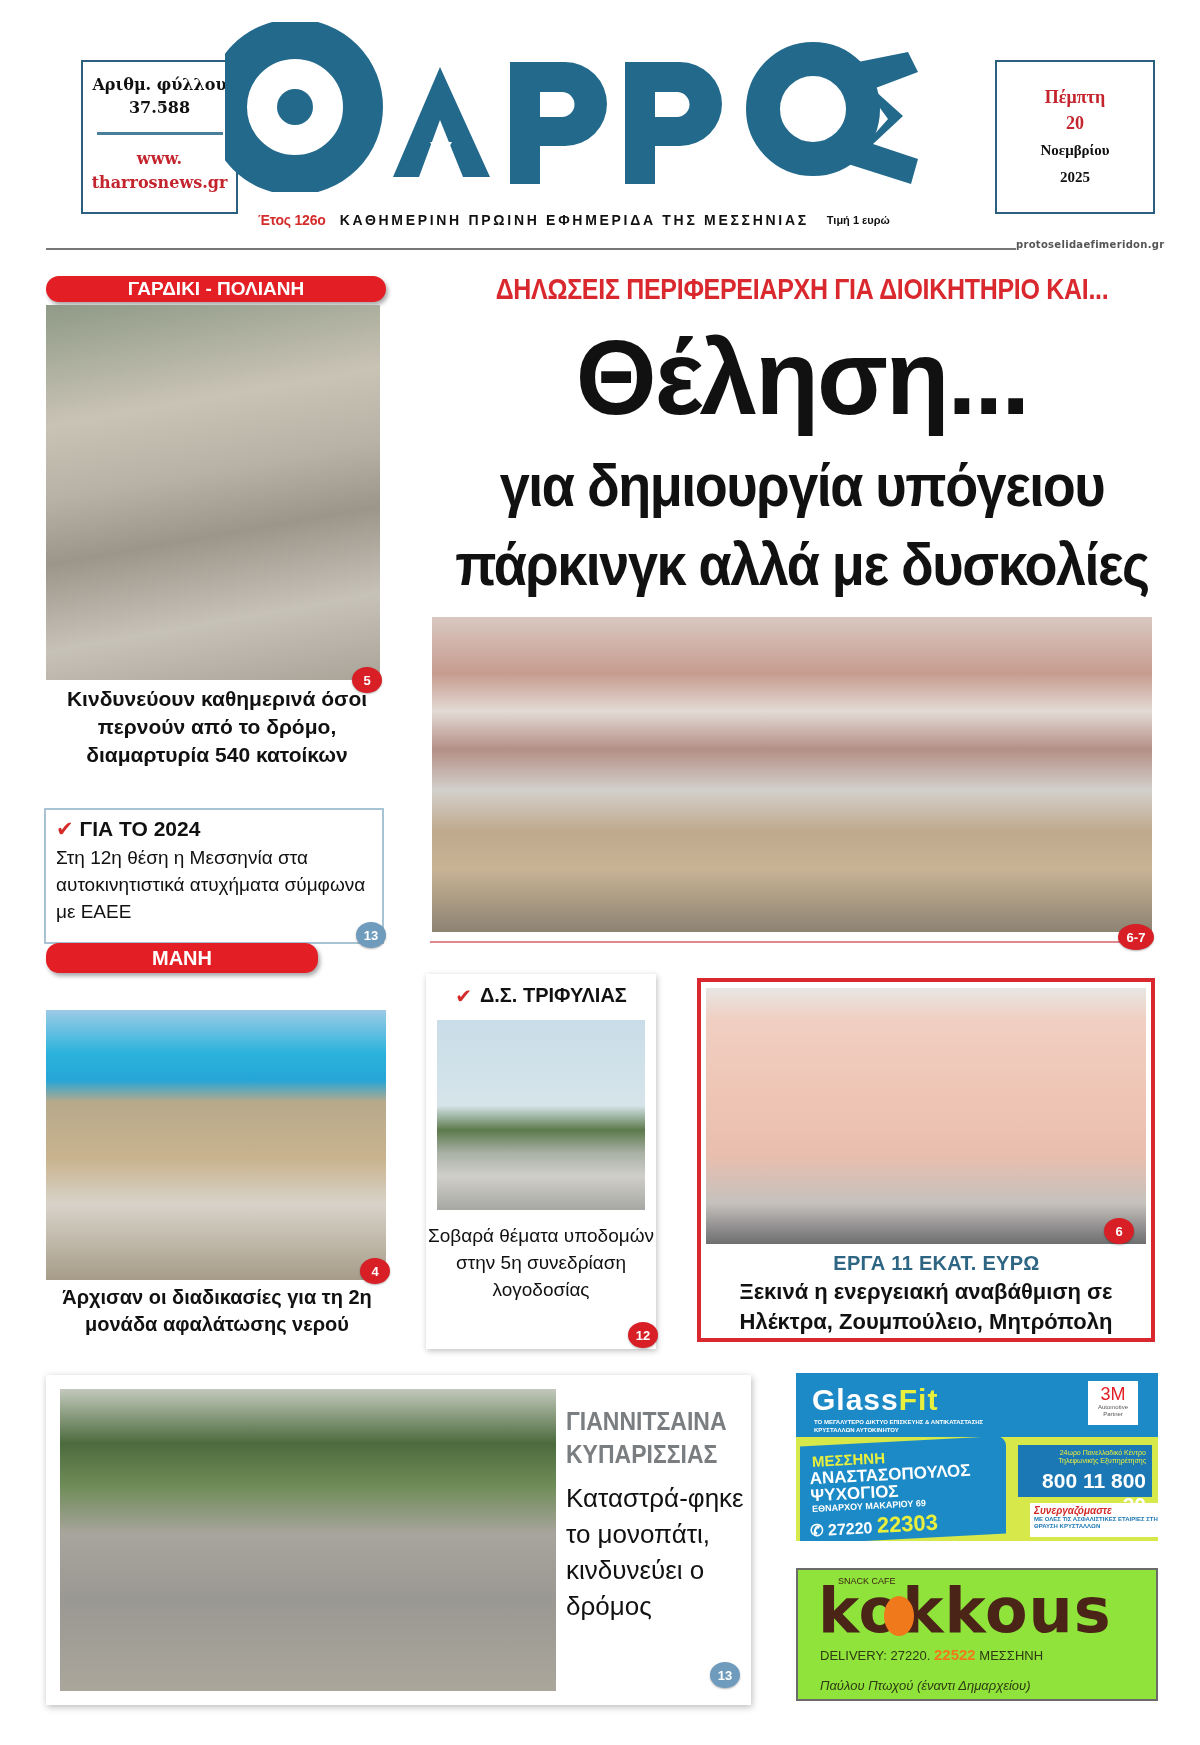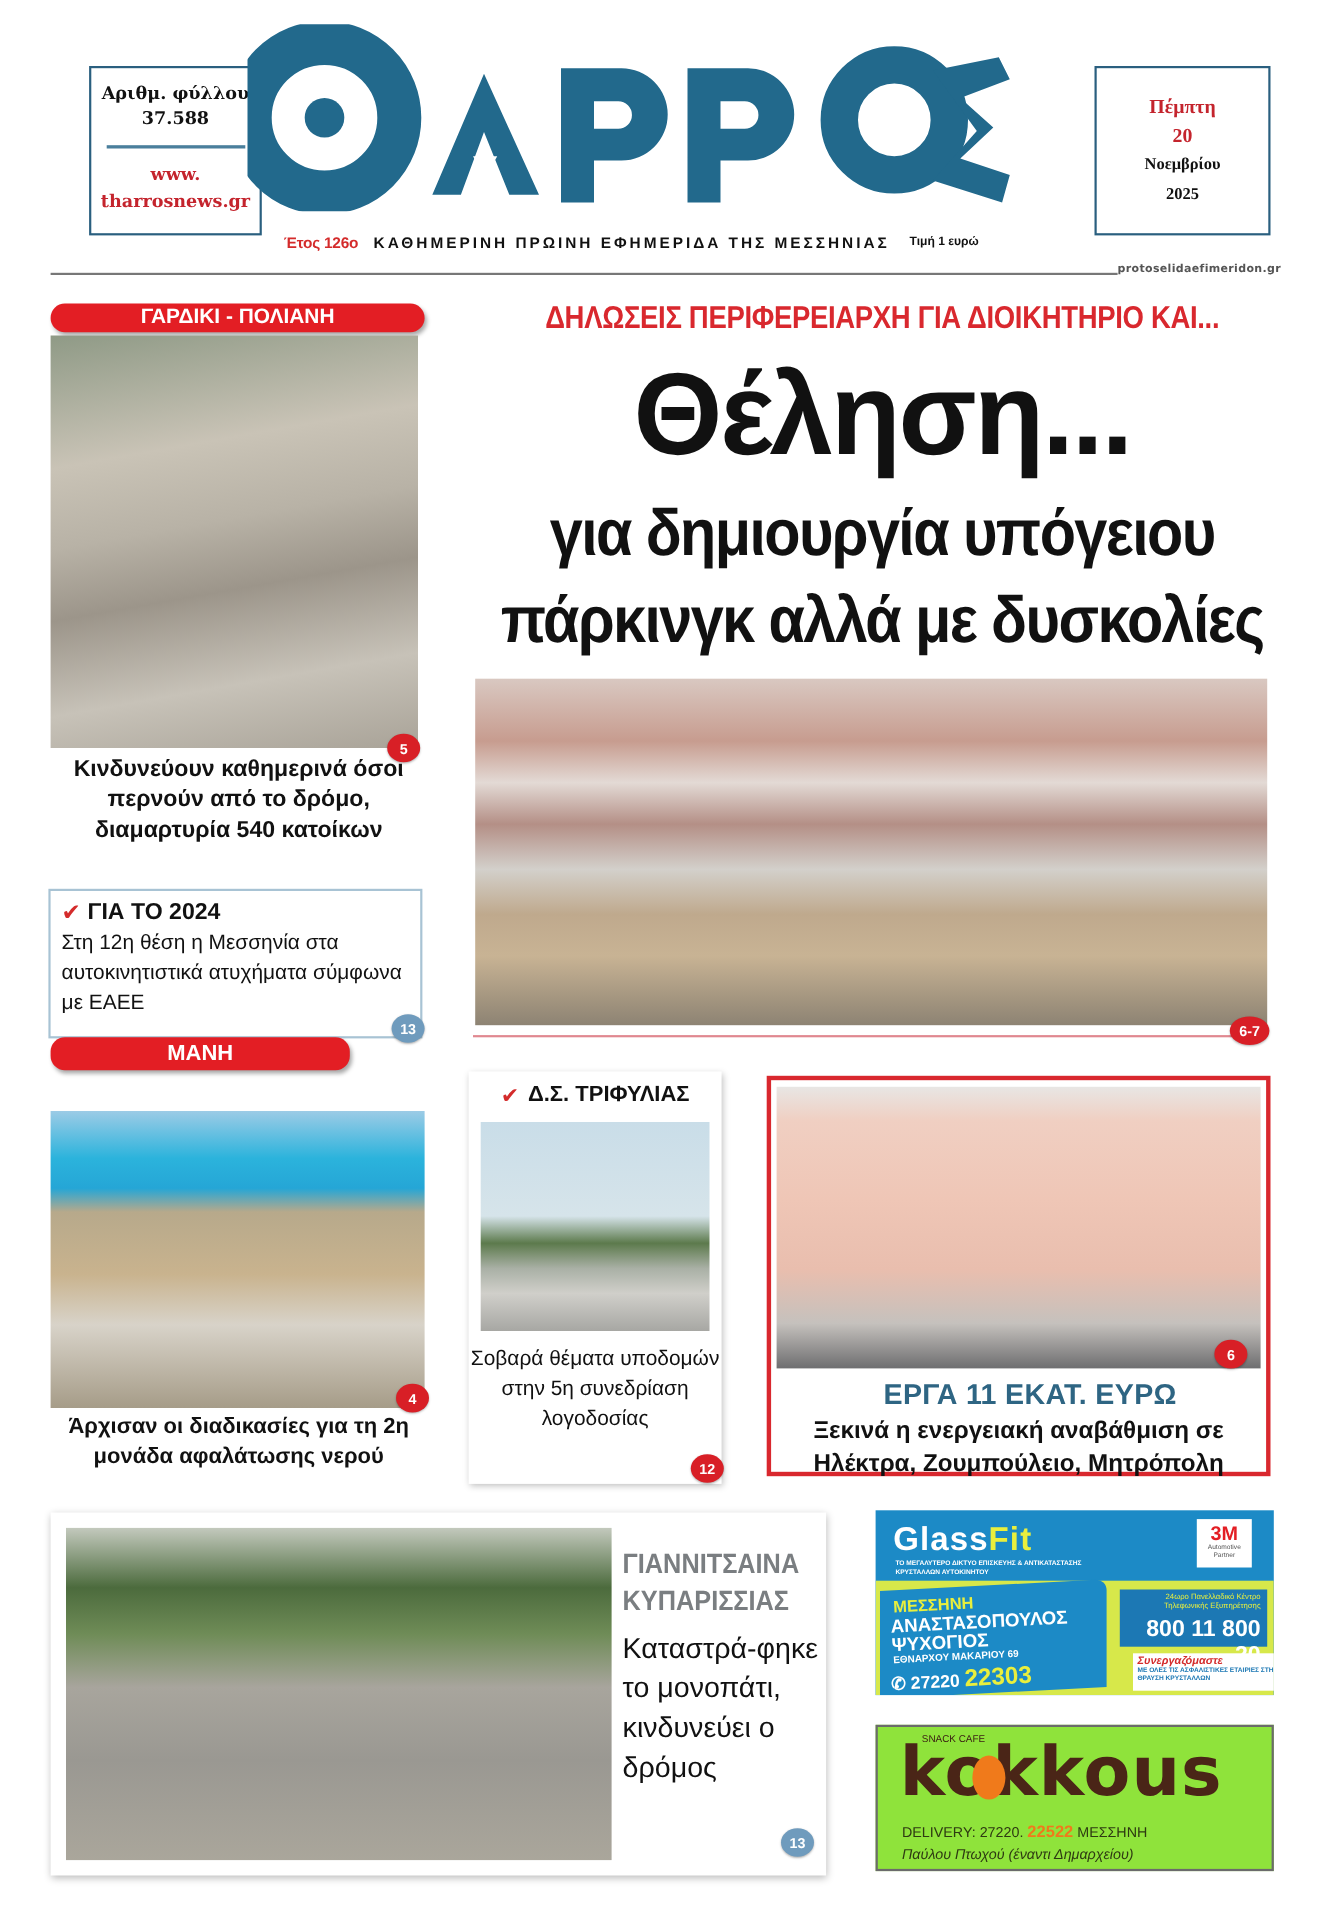--- a/index.html
+++ b/index.html
@@ -104,58 +104,58 @@
   .trif-card {
     left: 426px; top: 974px; width: 230px; height: 375px; background: #fff;
     box-shadow: 1px 2px 6px rgba(0,0,0,0.25);
   }
   .trif-card .kicker { text-align: center; font-size: 20px; font-weight: bold; margin-top: 10px; display: flex; justify-content: center; gap: 8px; }
   .trif-card .caption { text-align: center; font-size: 19px; line-height: 27px; margin-top: 12px; color: #111; }
 
   .ergo-card {
     left: 697px; top: 978px; width: 458px; height: 364px; border: 4px solid #d9282e; background: #fff;
   }
-  .ergo-card .kicker { text-align: center; color: #2e6583; font-size: 26px; font-weight: bold; margin-top: 8px; letter-spacing: 0.3px; padding-left: 21px; }
+  .ergo-card .kicker { text-align: center; color: #2e6583; font-size: 20px; font-weight: bold; margin-top: 8px; letter-spacing: 0.3px; padding-left: 21px; }
   .ergo-card .title { text-align: center; font-size: 22px; font-weight: bold; line-height: 30px; margin-top: 2px; }
 
   
   .yianni-card {
     left: 46px; top: 1375px; width: 705px; height: 330px; background: #fff;
     box-shadow: 1px 2px 7px rgba(0,0,0,0.28);
   }
   .yianni-card .kicker { position: absolute; left: 520px; top: 30px; width: 180px; color: #7a7e81; font-size: 23px; font-weight: bold; line-height: 30px; transform: scaleY(1.1); transform-origin: top; }
   .yianni-card .body { position: absolute; left: 520px; top: 105px; width: 180px; font-size: 26px; line-height: 36px; color: #111; }
 
   
   .ad-glass { left: 796px; top: 1373px; width: 362px; height: 168px; background: #1c8ac6; overflow: hidden; }
   .ad-glass .brand { position: absolute; left: 16px; top: 10px; font-size: 30px; font-weight: bold; color: #fff; letter-spacing: 1px; }
   .ad-glass .brand .fit { color: #e9ef3d; }
   .ad-glass .sub { position: absolute; left: 18px; top: 45px; font-size: 6px; color: #fff; font-weight: bold; line-height: 8px; width: 190px; }
   .ad-glass .m3 { position: absolute; left: 292px; top: 8px; width: 50px; height: 44px; background: #fff; text-align: center; }
-  .ad-glass .m3 .logo3m { color: #e31e24; font-weight: bold; font-size: 18px; line-height: 20px; margin-top: 3px; }
+  .ad-glass .m3 .logo3m { color: #e31e24; font-weight: normal; font-size: 18px; line-height: 20px; margin-top: 3px; }
   .ad-glass .m3 .partner { font-size: 6px; color: #555; line-height: 7px; }
   .ad-glass .band { position: absolute; left: 0; top: 64px; width: 362px; height: 104px; background: #d7e84a; }
   .ad-glass .dealer { position: absolute; left: 4px; top: 68px; width: 206px; height: 98px; background: #1c8ac6; border-radius: 0 10px 0 0; transform: skewY(-3deg); }
   .ad-glass .d-city { position: absolute; left: 16px; top: 78px; color: #e9ef3d; font-weight: bold; font-size: 15px; transform: rotate(-3deg); }
   .ad-glass .d-name { position: absolute; left: 14px; top: 92px; color: #fff; font-weight: bold; font-size: 17px; line-height: 17px; transform: rotate(-3deg); width: 200px; }
   .ad-glass .d-addr { position: absolute; left: 16px; top: 128px; color: #fff; font-weight: bold; font-size: 9px; transform: rotate(-3deg); }
   .ad-glass .d-phone { position: absolute; left: 14px; top: 140px; color: #fff; font-weight: bold; font-size: 16px; transform: rotate(-3deg); }
   .ad-glass .d-phone .big { color: #e9ef3d; font-size: 22px; }
   .ad-glass .center { position: absolute; left: 222px; top: 72px; width: 134px; height: 52px; background: #1c78b4; padding: 4px 6px; }
   .ad-glass .center .ctxt { color: #e9ef3d; font-size: 7px; line-height: 8px; text-align: right; }
   .ad-glass .center .cphone { color: #fff; font-size: 21px; font-weight: bold; text-align: right; margin-top: 4px; }
   .ad-glass .coop { position: absolute; left: 234px; top: 130px; width: 134px; height: 34px; background: #fff; padding: 2px 4px; }
   .ad-glass .coop .ctitle { color: #d42b2b; font-size: 10px; font-style: italic; font-weight: bold; }
   .ad-glass .coop .cbody { color: #1c78b4; font-size: 6px; font-weight: bold; line-height: 7px; }
 
   .ad-kokkous { left: 796px; top: 1568px; width: 362px; height: 133px; background: #8fe33b; border: 2px solid #6b6b6b; overflow: hidden; }
   .ad-kokkous .snack { position: absolute; left: 40px; top: 6px; font-size: 9px; color: #3a1d12; }
   .ad-kokkous .name { position: absolute; left: 20px; top: 6px; font-size: 62px; font-weight: bold; color: #4a2517; letter-spacing: 1px; line-height: 70px; font-family: "DejaVu Sans", sans-serif; }
   .ad-kokkous .bean { position: absolute; left: 86px; top: 26px; width: 30px; height: 40px; background: #f07a1b; border-radius: 50%; }
-  .ad-kokkous .deliv { position: absolute; left: 22px; top: 87px; font-size: 13px; color: #2e3a12; white-space: nowrap; text-align: right; }
+  .ad-kokkous .deliv { position: absolute; left: 22px; top: 76px; font-size: 13px; color: #2e3a12; white-space: nowrap; text-align: right; }
   .ad-kokkous .deliv .or { color: #f07a1b; font-weight: bold; font-size: 15px; }
   .ad-kokkous .addr { position: absolute; left: 22px; top: 108px; font-size: 13px; color: #2e3a12; font-style: italic; white-space: nowrap; }
 </style>
 </head>
 <body>
 
 <div class="abs info-box issue-box">
   <div class="lbl">Αριθμ. φύλλου</div>
   <div class="num">37.588</div>
   <div class="rule"></div>

